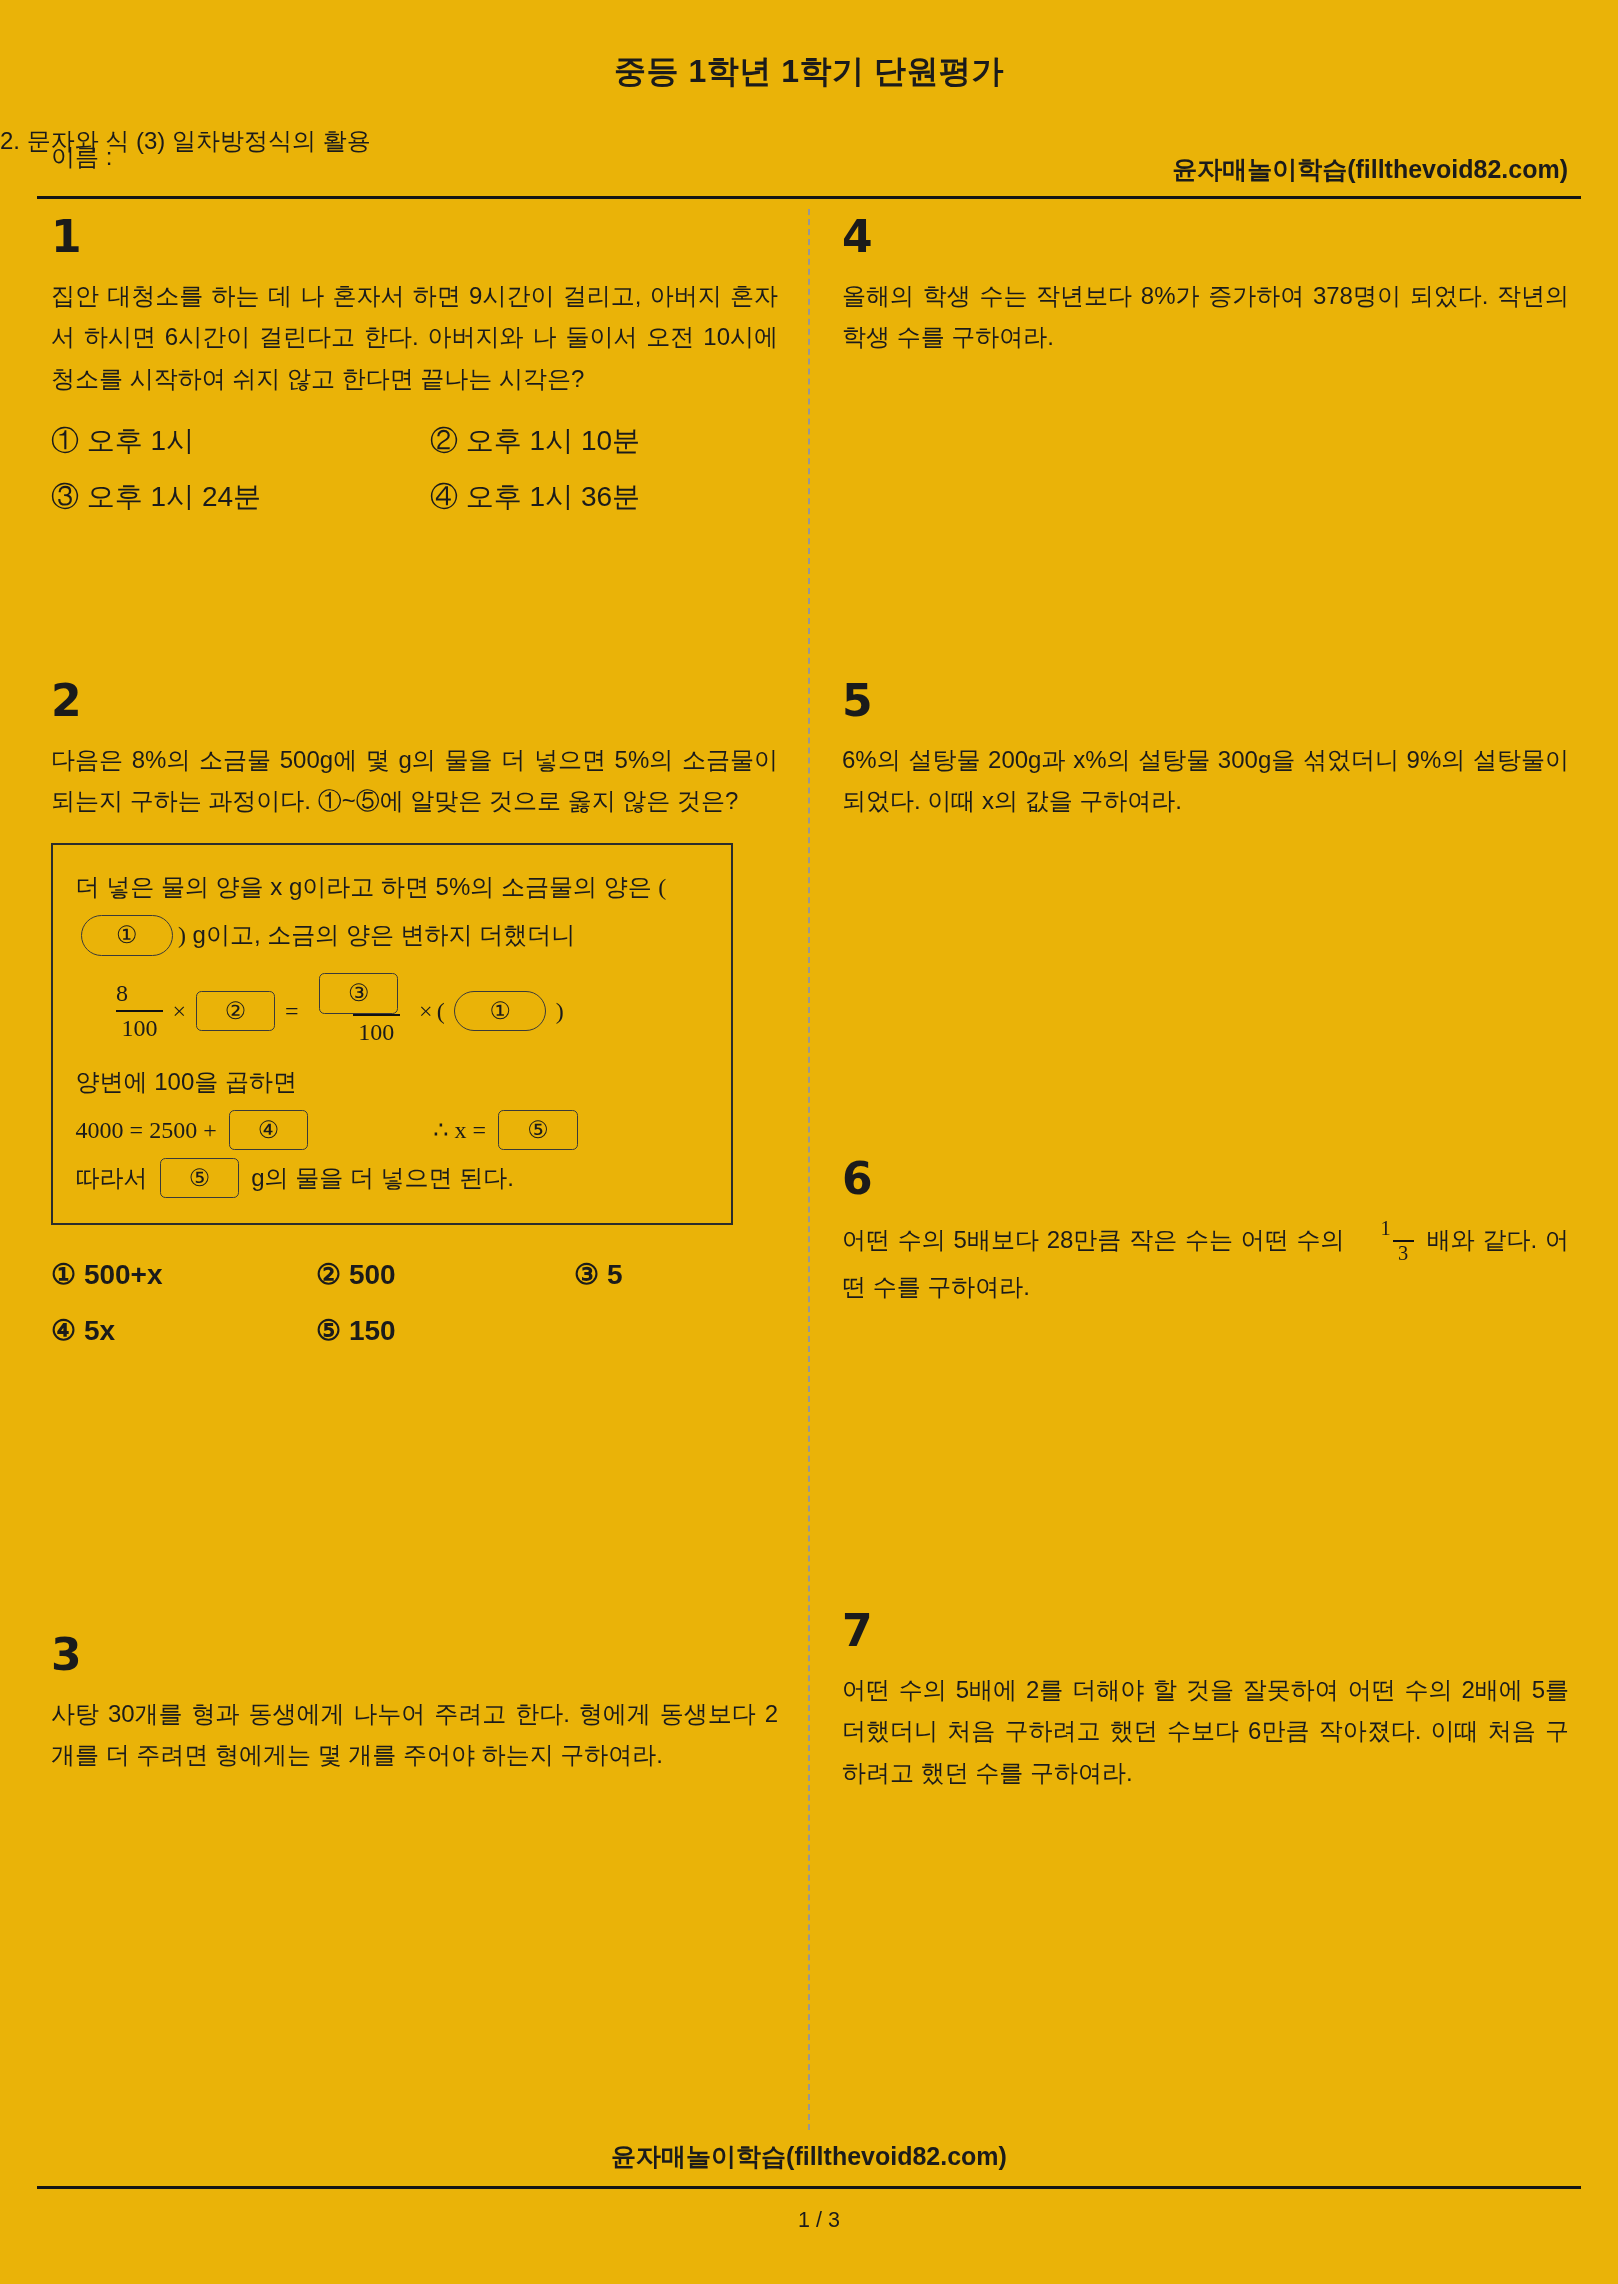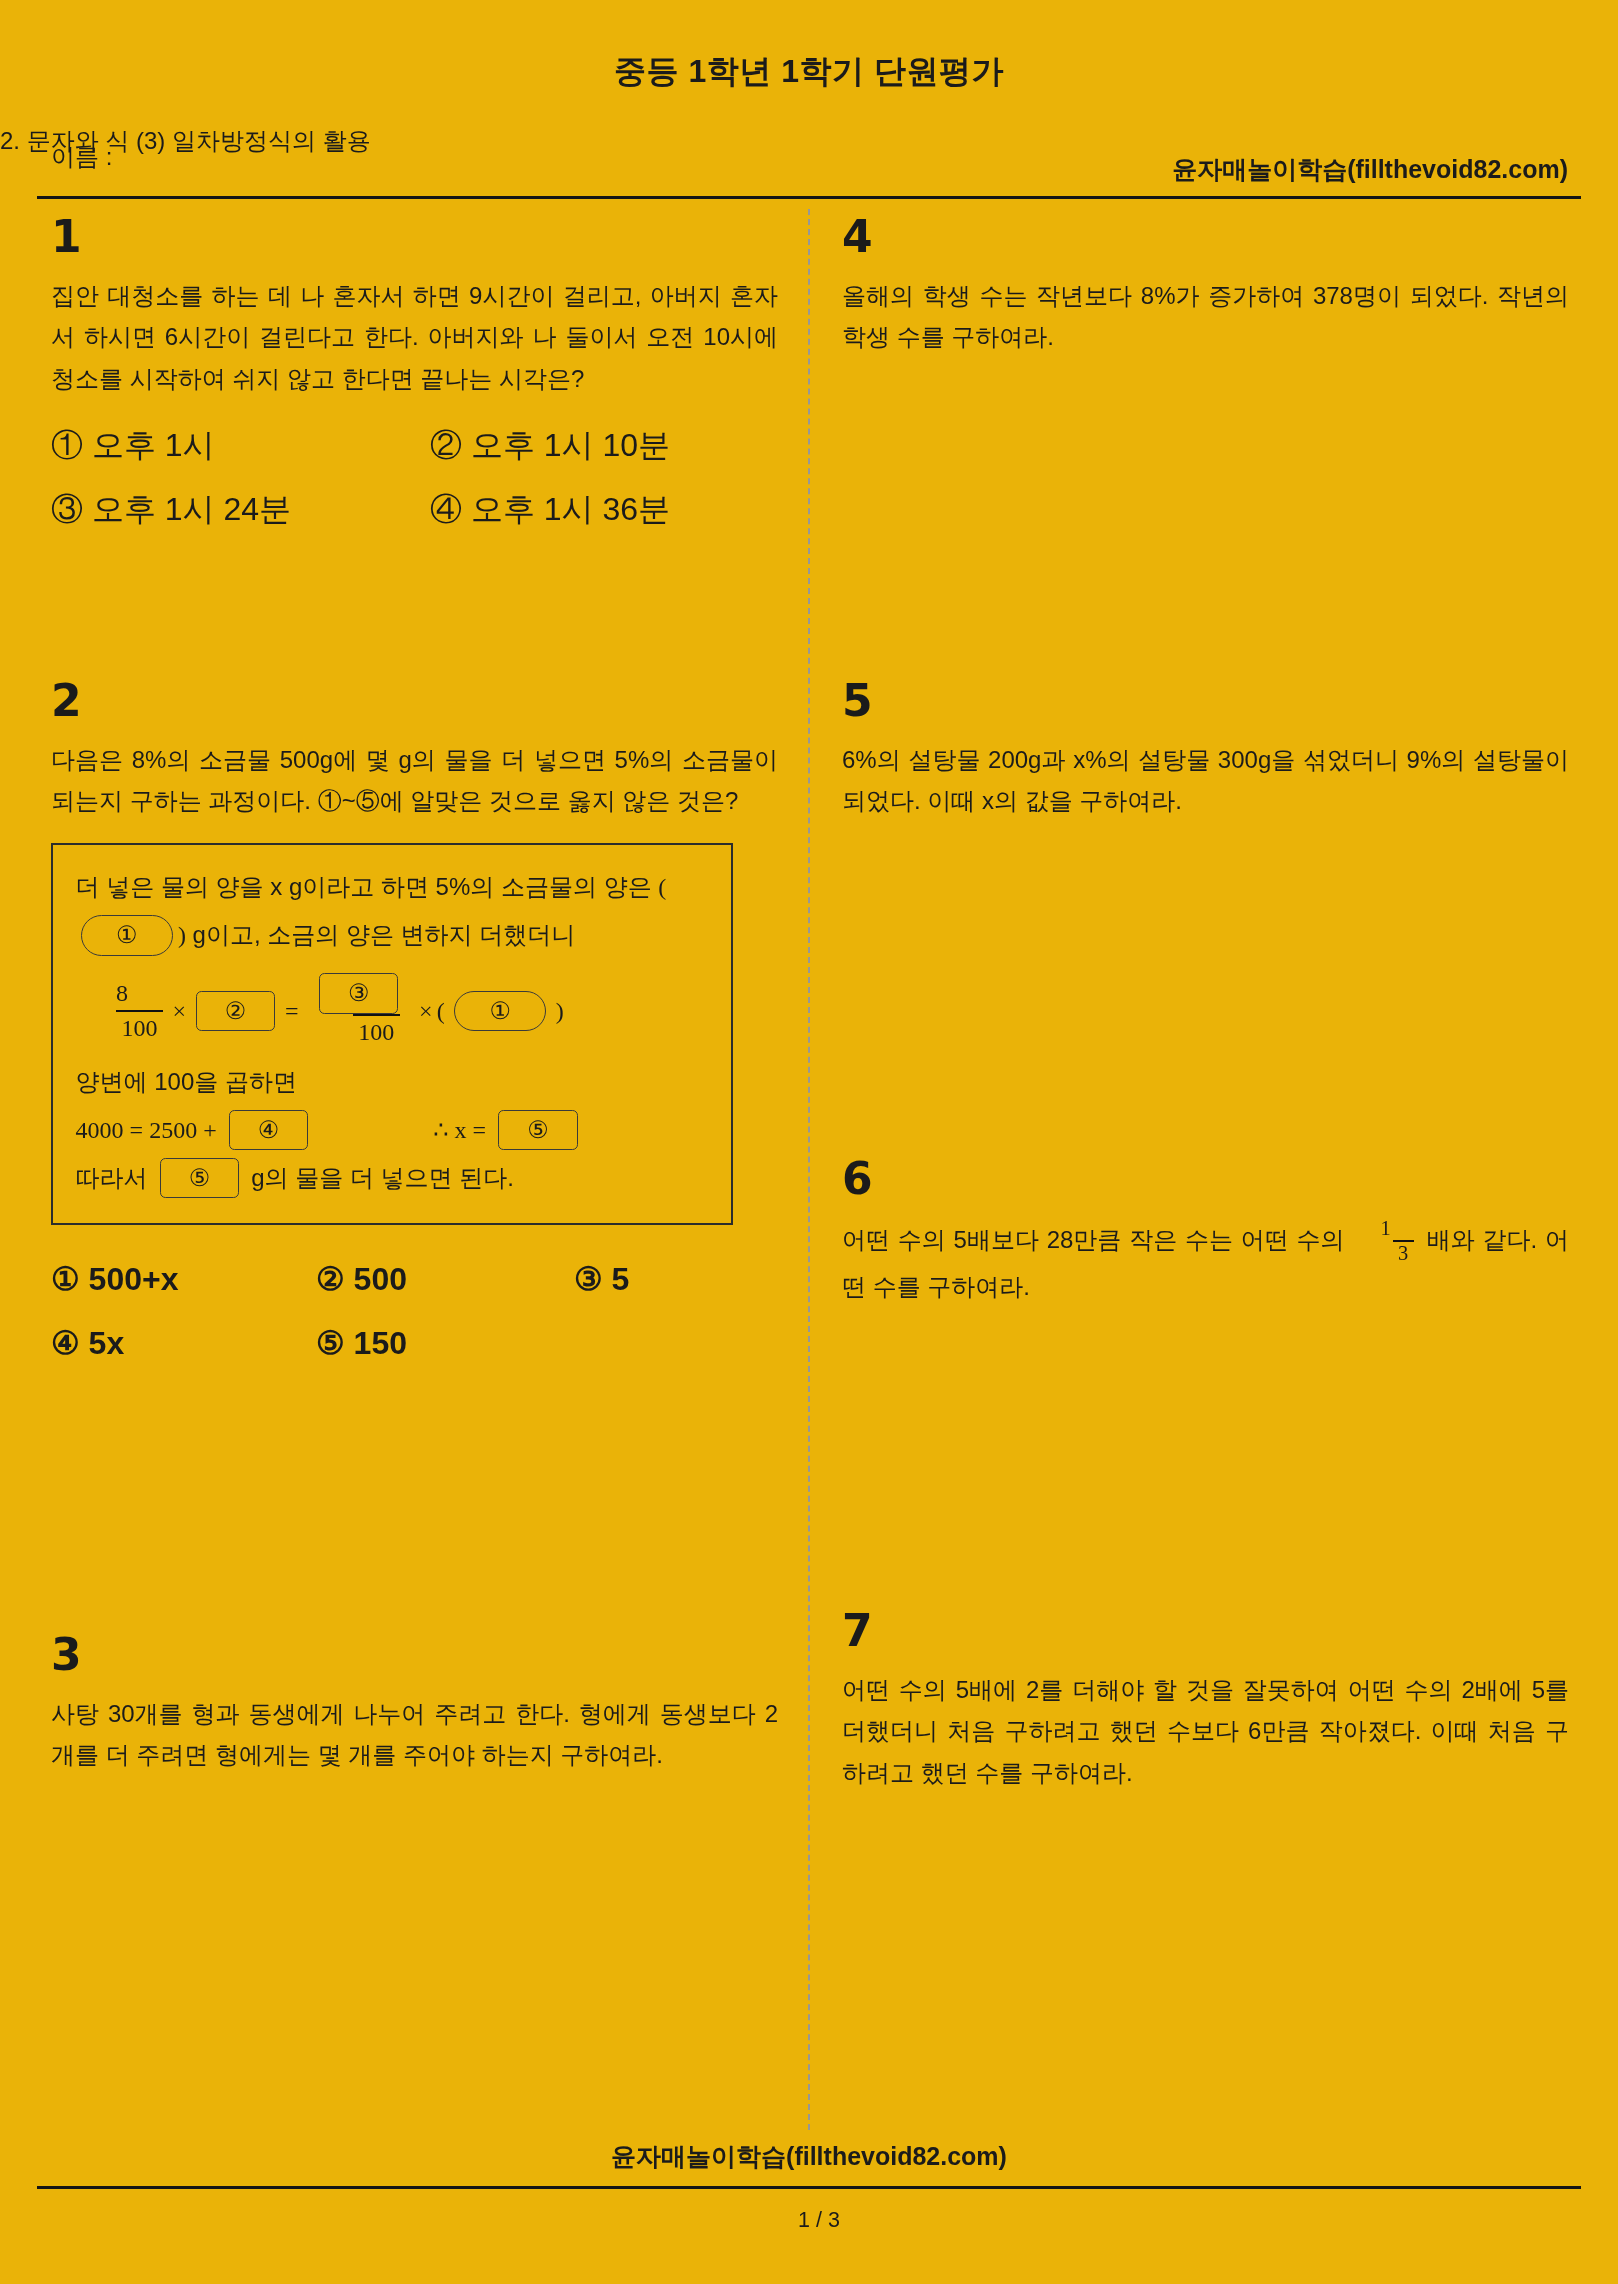--- a/index.html
+++ b/index.html
@@ -30,21 +30,21 @@
     border-left:2.2px dashed #979797;
   }
 
   
   .question { position:absolute; width:727px; }
   .qnum {
     font-family:"DejaVu Sans", sans-serif;
     font-size:44px; font-weight:bold; line-height:1; margin-bottom:16px;
   }
   .qtext { font-size:24px; line-height:1.72; text-align:justify; }
-  .choices { font-size:32px; margin-top:14px; }
+  .choices { font-size:28px; margin-top:14px; }
   .choices-2col { display:grid; grid-template-columns:379px 1fr; line-height:2.0; }
   .choices-3col { display:grid; grid-template-columns:265px 258px 1fr; line-height:2.0; margin-top:21.5px;font-weight:bold; }
 
   
   .proc-box {
     border:2.2px solid #2c2c2c; width:682px; margin-top:21.5px;
     padding:18.3px 22.6px 21.5px 22.6px; font-size:24px; line-height:2.0;
   }
   .box-line { text-align:left; }
   .cbox {

